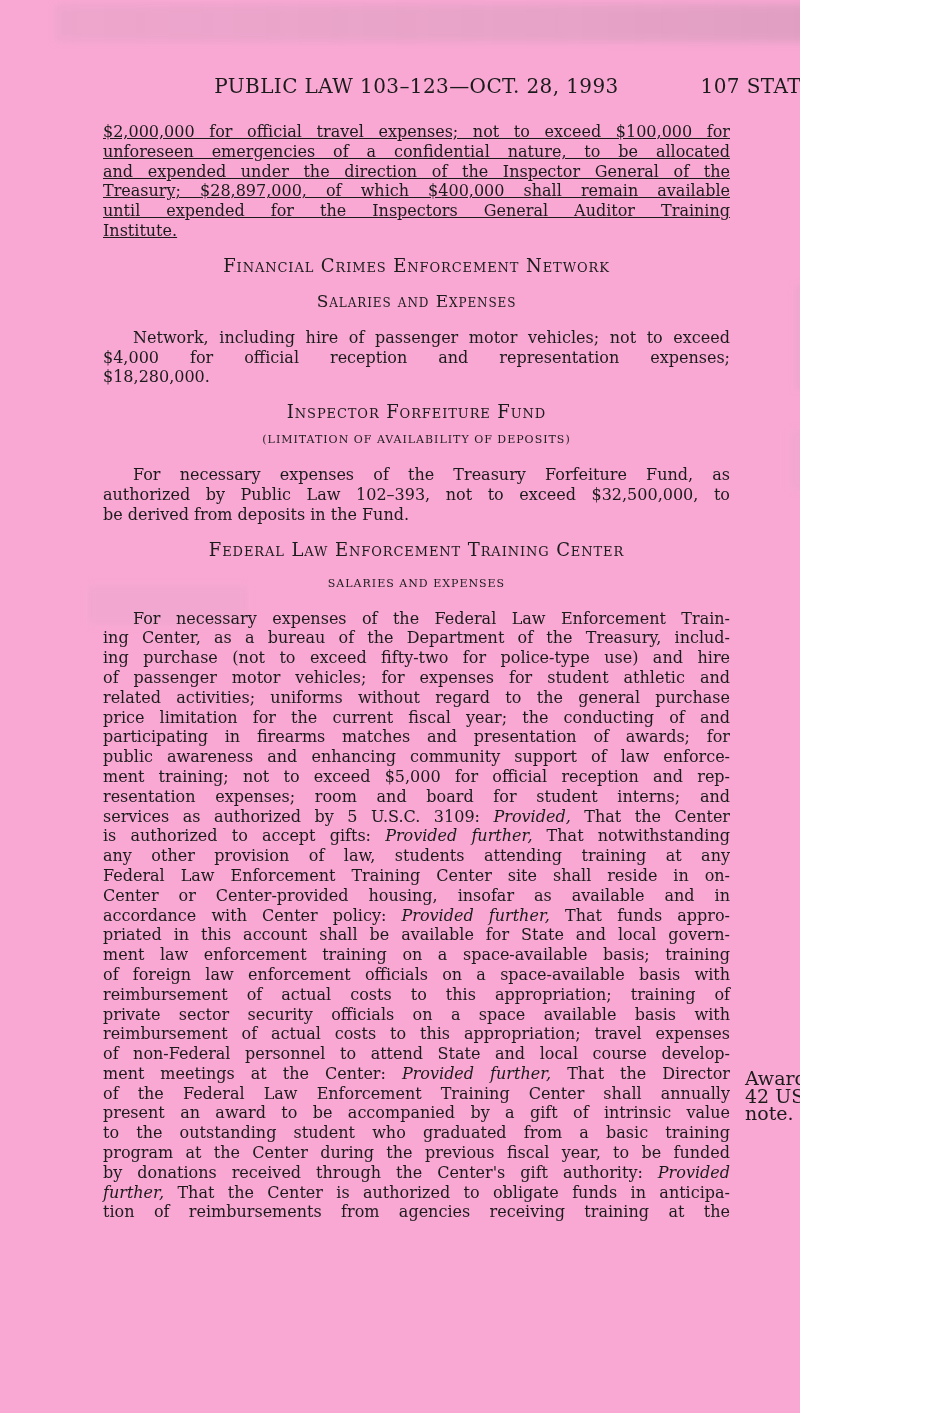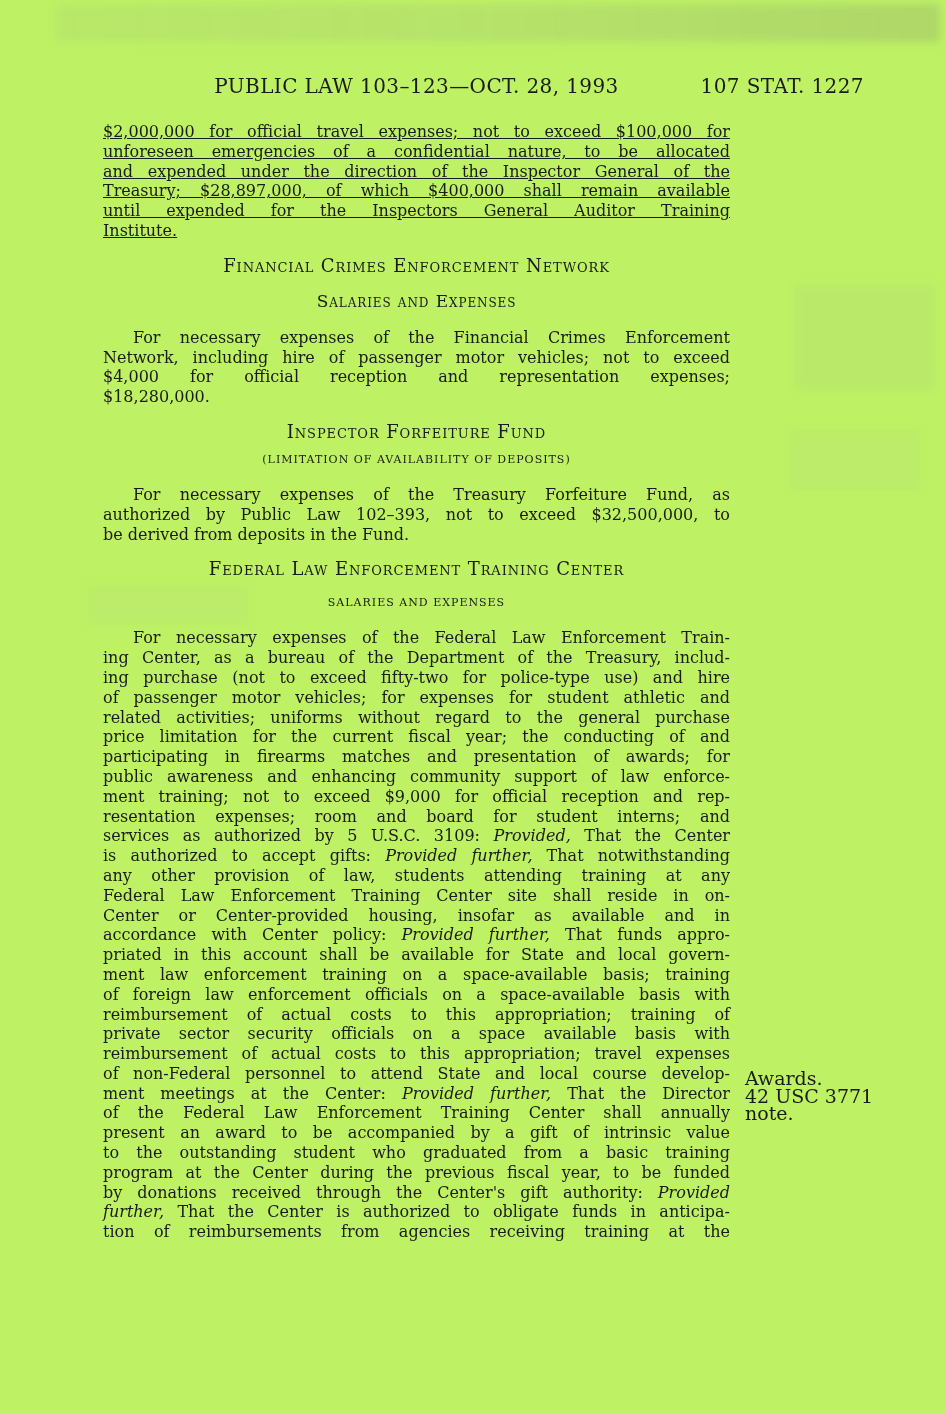--- a/index.html
+++ b/index.html
@@ -1,20 +1,20 @@
 <!DOCTYPE html>
 <html><head>
 <meta charset="utf-8">
 <style>
   html,body { margin:0; padding:0; background:#ffffff; }
   .page {
     position: relative;
-    width: 946px;
+    width: 800px;
     height: 1413px;
-    background: #bef264;
+    background: #f9a8d4;
     font-family: "DejaVu Serif", "Liberation Serif", serif;
     color: #1b1b1b;
     overflow: hidden;
   }
   
   .artifact { position:absolute; pointer-events:none; filter: blur(4px); }
   .artifact.top-band {
     left: 55px; top: 4px; width: 885px; height: 38px;
     background: linear-gradient(90deg, rgba(150,150,150,0.10), rgba(140,140,140,0.16) 55%, rgba(120,120,120,0.22));
   }
@@ -125,21 +125,20 @@
         <div class="line"><span>$2,000,000 for official travel expenses; not to exceed $100,000 for</span></div>
         <div class="line"><span>unforeseen emergencies of a confidential nature, to be allocated</span></div>
         <div class="line"><span>and expended under the direction of the Inspector General of the</span></div>
         <div class="line"><span>Treasury; $28,897,000, of which $400,000 shall remain available</span></div>
         <div class="line"><span>until expended for the Inspectors General Auditor Training</span></div>
         <div class="line final"><span>Institute.</span></div>
       </div>
       <div class="heading h-lg">Financial Crimes Enforcement Network</div>
       <div class="heading h-md">Salaries and Expenses</div>
       <div class="para indent">
-        <div class="line"><span>For necessary expenses of the Financial Crimes Enforcement</span></div>
         <div class="line"><span>Network, including hire of passenger motor vehicles; not to exceed</span></div>
         <div class="line"><span>$4,000 for official reception and representation expenses;</span></div>
         <div class="line final"><span>$18,280,000.</span></div>
       </div>
       <div class="heading h-lg">Inspector Forfeiture Fund</div>
       <div class="heading h-sm">(LIMITATION OF AVAILABILITY OF DEPOSITS)</div>
       <div class="para indent">
         <div class="line"><span>For necessary expenses of the Treasury Forfeiture Fund, as</span></div>
         <div class="line"><span>authorized by Public Law 102–393, not to exceed $32,500,000, to</span></div>
         <div class="line final"><span>be derived from deposits in the Fund.</span></div>
@@ -148,21 +147,21 @@
       <div class="heading h-sm spaced">SALARIES AND EXPENSES</div>
       <div class="para indent">
         <div class="line"><span>For necessary expenses of the Federal Law Enforcement Train-</span></div>
         <div class="line"><span>ing Center, as a bureau of the Department of the Treasury, includ-</span></div>
         <div class="line"><span>ing purchase (not to exceed fifty-two for police-type use) and hire</span></div>
         <div class="line"><span>of passenger motor vehicles; for expenses for student athletic and</span></div>
         <div class="line"><span>related activities; uniforms without regard to the general purchase</span></div>
         <div class="line"><span>price limitation for the current fiscal year; the conducting of and</span></div>
         <div class="line"><span>participating in firearms matches and presentation of awards; for</span></div>
         <div class="line"><span>public awareness and enhancing community support of law enforce-</span></div>
-        <div class="line"><span>ment training; not to exceed $9,000 for official reception and rep-</span></div>
+        <div class="line"><span>ment training; not to exceed $5,000 for official reception and rep-</span></div>
         <div class="line"><span>resentation expenses; room and board for student interns; and</span></div>
         <div class="line"><span>services as authorized by 5 U.S.C. 3109: </span><span class="it">Provided,</span><span> That the Center</span></div>
         <div class="line"><span>is authorized to accept gifts: </span><span class="it">Provided further,</span><span> That notwithstanding</span></div>
         <div class="line"><span>any other provision of law, students attending training at any</span></div>
         <div class="line"><span>Federal Law Enforcement Training Center site shall reside in on-</span></div>
         <div class="line"><span>Center or Center-provided housing, insofar as available and in</span></div>
         <div class="line"><span>accordance with Center policy: </span><span class="it">Provided further,</span><span> That funds appro-</span></div>
         <div class="line"><span>priated in this account shall be available for State and local govern-</span></div>
         <div class="line"><span>ment law enforcement training on a space-available basis; training</span></div>
         <div class="line"><span>of foreign law enforcement officials on a space-available basis with</span></div>

